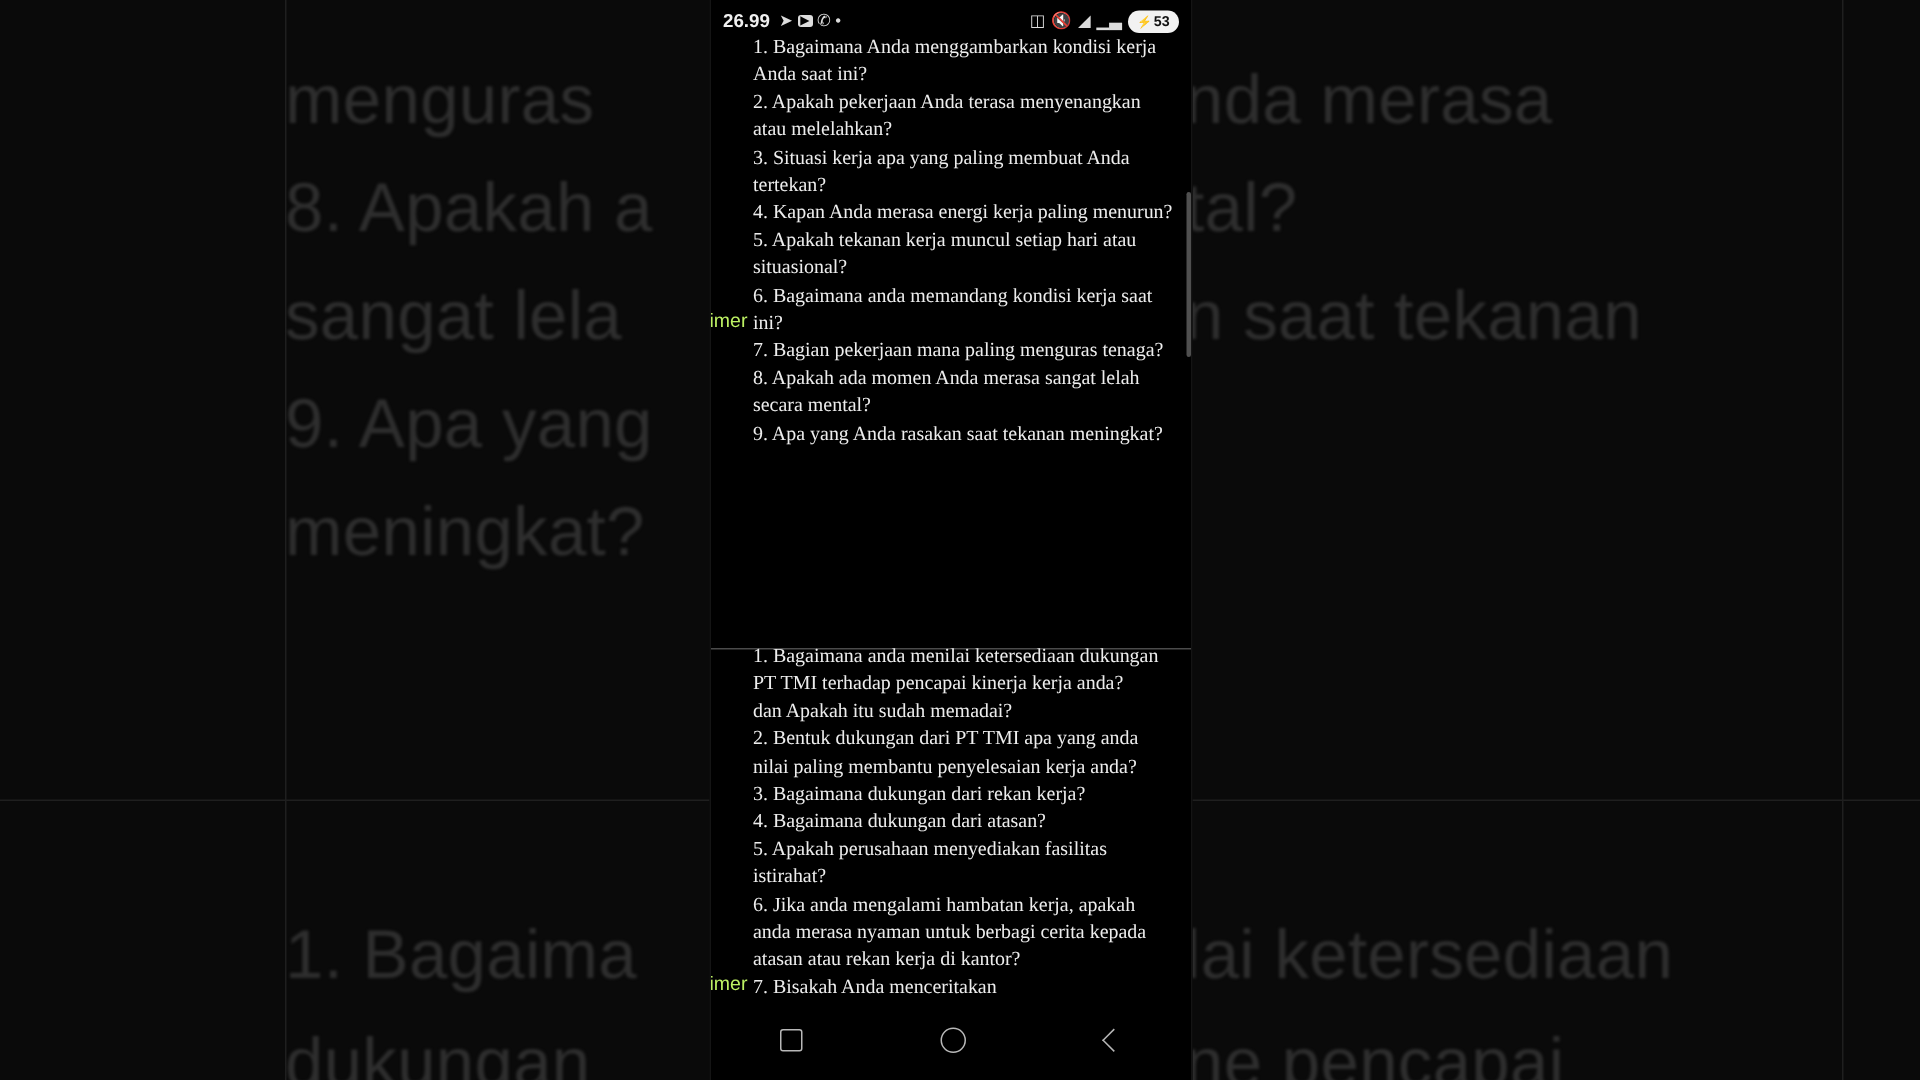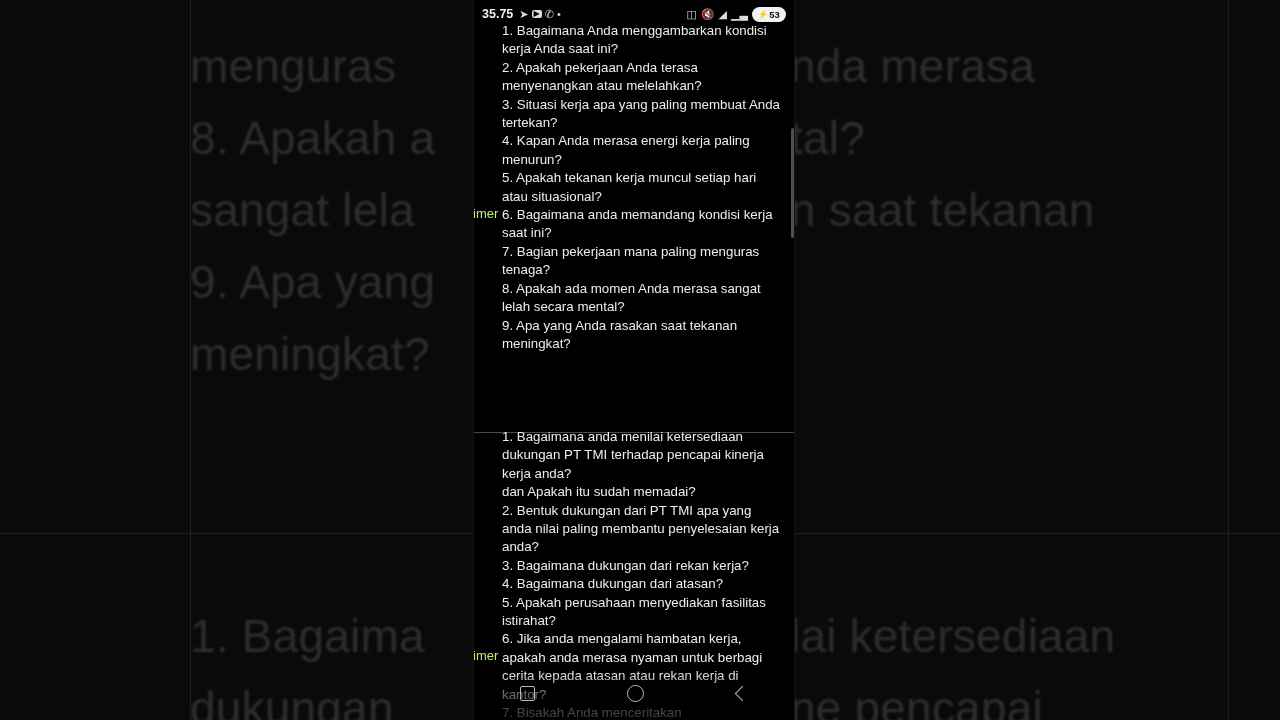--- a/index.html
+++ b/index.html
@@ -130,20 +130,21 @@
   .chat {
     position: relative;
     height: 692px;
     color: #e9e9e9;
   }
   .msg-block {
     position: absolute;
     left: 0;
     right: 0;
     padding: 0 10px 0 28px;
+    font-family: Liberation Serif, serif;
   }
   .msg-text {
     font-size: 13.3px;
     line-height: 18.4px;
     color: #ededed;
     white-space: pre-wrap;
     word-wrap: break-word;
   }
   .msg-1 { top: -6px; }
   .msg-2 { top: 400px; }
@@ -238,21 +239,21 @@
 n saat tekanan</div>
     <div class="bg-text bg-left2">1. Bagaima
 dukungan</div>
     <div class="bg-text bg-right2">lai ketersediaan
 ne pencapai</div>
   </div>
 
   <div class="phone">
 
     <div class="statusbar">
-      <span class="status-time">35.75</span>
+      <span class="status-time">26.99</span>
       <span class="status-icons-left">
         <span class="mini-ico">➤</span>
         <span class="mini-ico" style="background:#ddd;color:#000;border-radius:2px;padding:0 2px;font-size:8px;">▶</span>
         <span class="mini-ico">✆</span>
         <span class="mini-ico">•</span>
       </span>
       <span class="status-icons-right">
         <span class="mini-ico">◫</span>
         <span class="mini-ico">🔇</span>
         <span class="mini-ico">◢</span>

